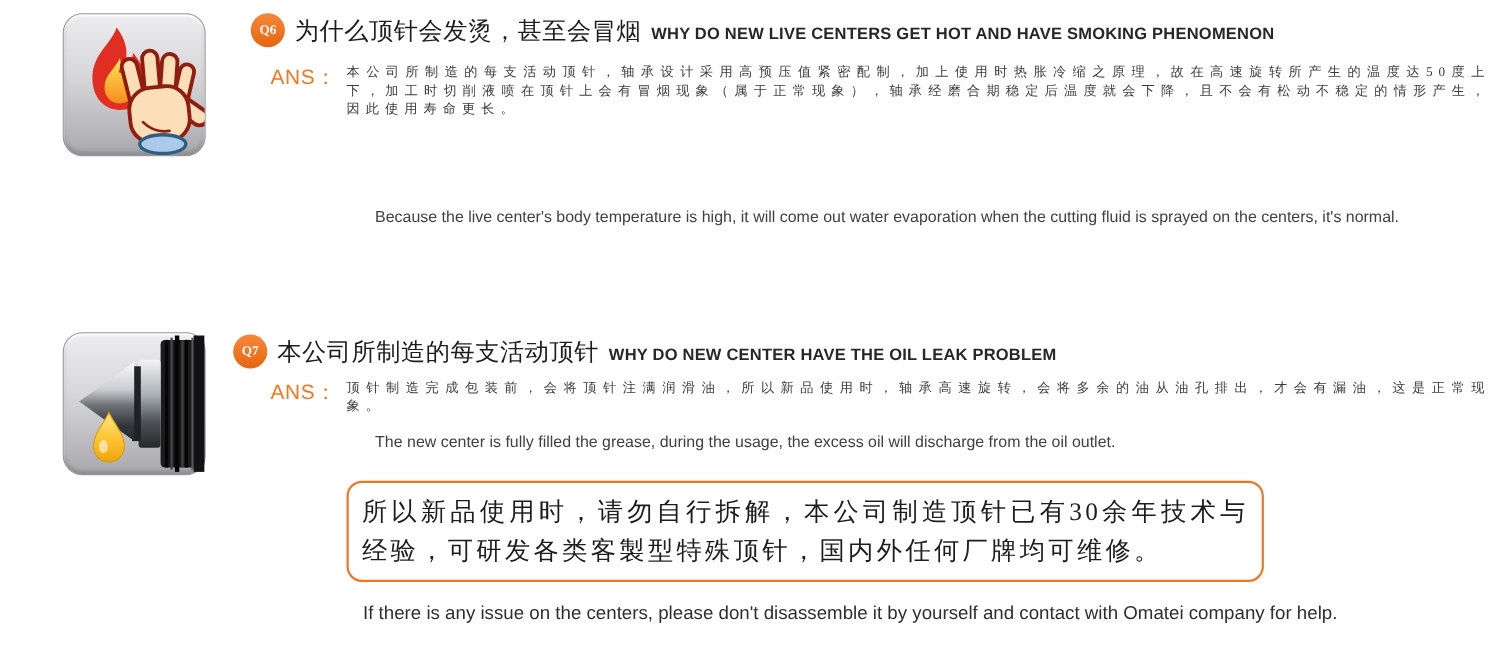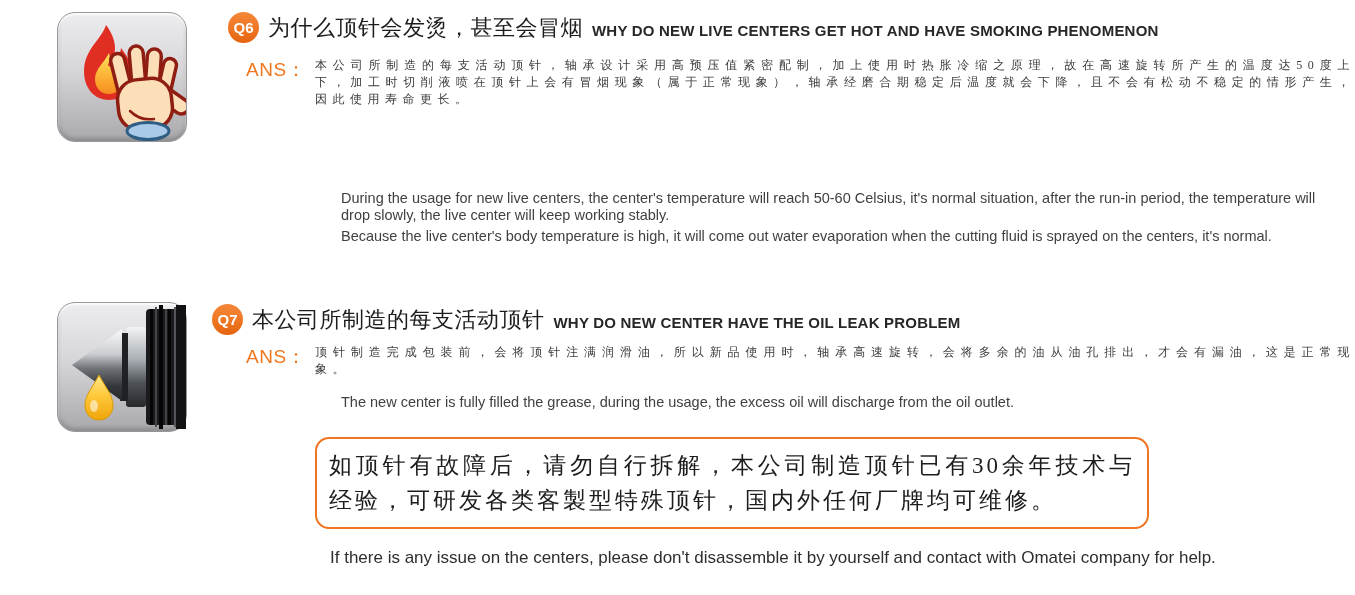--- a/index.html
+++ b/index.html
@@ -13,23 +13,23 @@
     background:linear-gradient(180deg,#ededef 0%,#d6d6d9 45%,#a9a9ad 100%);
     border:1px solid #97979b;
     box-shadow:inset 0 2px 2px rgba(255,255,255,.85), inset 0 -3px 4px rgba(0,0,0,.18);
   }
   .tile svg{position:absolute;left:0;top:0;width:100%;height:100%;}
   
   .q-head{position:absolute;display:flex;align-items:center;gap:9px;white-space:nowrap;}
   .q-badge{
     width:31px;height:31px;border-radius:50%;flex:0 0 auto;
     background:linear-gradient(180deg,#F5873A 0%,#EE7623 55%,#E5640F 100%);
-    color:#ffffff;font-weight:bold;font-size:15px;
+    color:#ffffff;font-weight:bold;font-size:12px;
     display:flex;align-items:center;justify-content:center;
-    font-family:Liberation Sans, sans-serif;
+    font-family:Liberation Serif, serif;
   }
   .q-zh{
     font-family:"Liberation Serif","DejaVu Serif",serif;
     font-size:22px;color:#1d1d1f;letter-spacing:0.5px;
   }
   .q-en{
     font-size:15px;font-weight:bold;color:#272729;letter-spacing:0.2px;margin-top:5px;
   }
   
   .ans-label{
@@ -97,21 +97,20 @@
       <span class="q-en">WHY DO NEW LIVE CENTERS GET HOT AND HAVE SMOKING PHENOMENON</span>
     </div>
 
     <div class="ans-label" style="left:246px;top:57px;">ANS：</div>
 
     <div class="ans-zh" style="left:315px;top:57px;">
       <p>本公司所制造的每支活动顶针，轴承设计采用高预压值紧密配制，加上使用时热胀冷缩之原理，故在高速旋转所产生的温度达50度上下，加工时切削液喷在顶针上会有冒烟现象（属于正常现象），轴承经磨合期稳定后温度就会下降，且不会有松动不稳定的情形产生，因此使用寿命更长。</p>
     </div>
 
     <div class="ans-en" style="left:341px;top:190px;">
-      <p>During the usage for new live centers, the center's temperature will reach 50-60 Celsius, it's normal situation, after the run-in period, the temperature will drop slowly, the live center will keep working stably.</p>
       <p>Because the live center's body temperature is high, it will come out water evaporation when the cutting fluid is sprayed on the centers, it's normal.</p>
     </div>
   </section>
 
   <section>
 
     <div class="tile" style="left:57px;top:302px;">
       <svg viewBox="0 0 128 128">
         <defs>
           <linearGradient id="gCone" x1="0" y1="0" x2="0" y2="1">
@@ -164,20 +163,20 @@
     <div class="ans-zh" style="left:315px;top:344px;">
       <p>顶针制造完成包装前，会将顶针注满润滑油，所以新品使用时，轴承高速旋转，会将多余的油从油孔排出，才会有漏油，这是正常现象。</p>
     </div>
 
     <div class="ans-en" style="left:341px;top:394px;">
       <p>The new center is fully filled the grease, during the usage, the excess oil will discharge from the oil outlet.</p>
     </div>
   </section>
 
   <div class="notice-box">
-    <p>如顶针有故障后，请勿自行拆解，本公司制造顶针已有30余年技术与经验，可研发各类客製型特殊顶针，国内外任何厂牌均可维修。</p>
+    <p>所以新品使用时，请勿自行拆解，本公司制造顶针已有30余年技术与经验，可研发各类客製型特殊顶针，国内外任何厂牌均可维修。</p>
   </div>
 
   <div class="notice-en">
     <p>If there is any issue on the centers, please don't disassemble it by yourself and contact with Omatei company for help.</p>
   </div>
 
 </div>
 
 </body></html>

